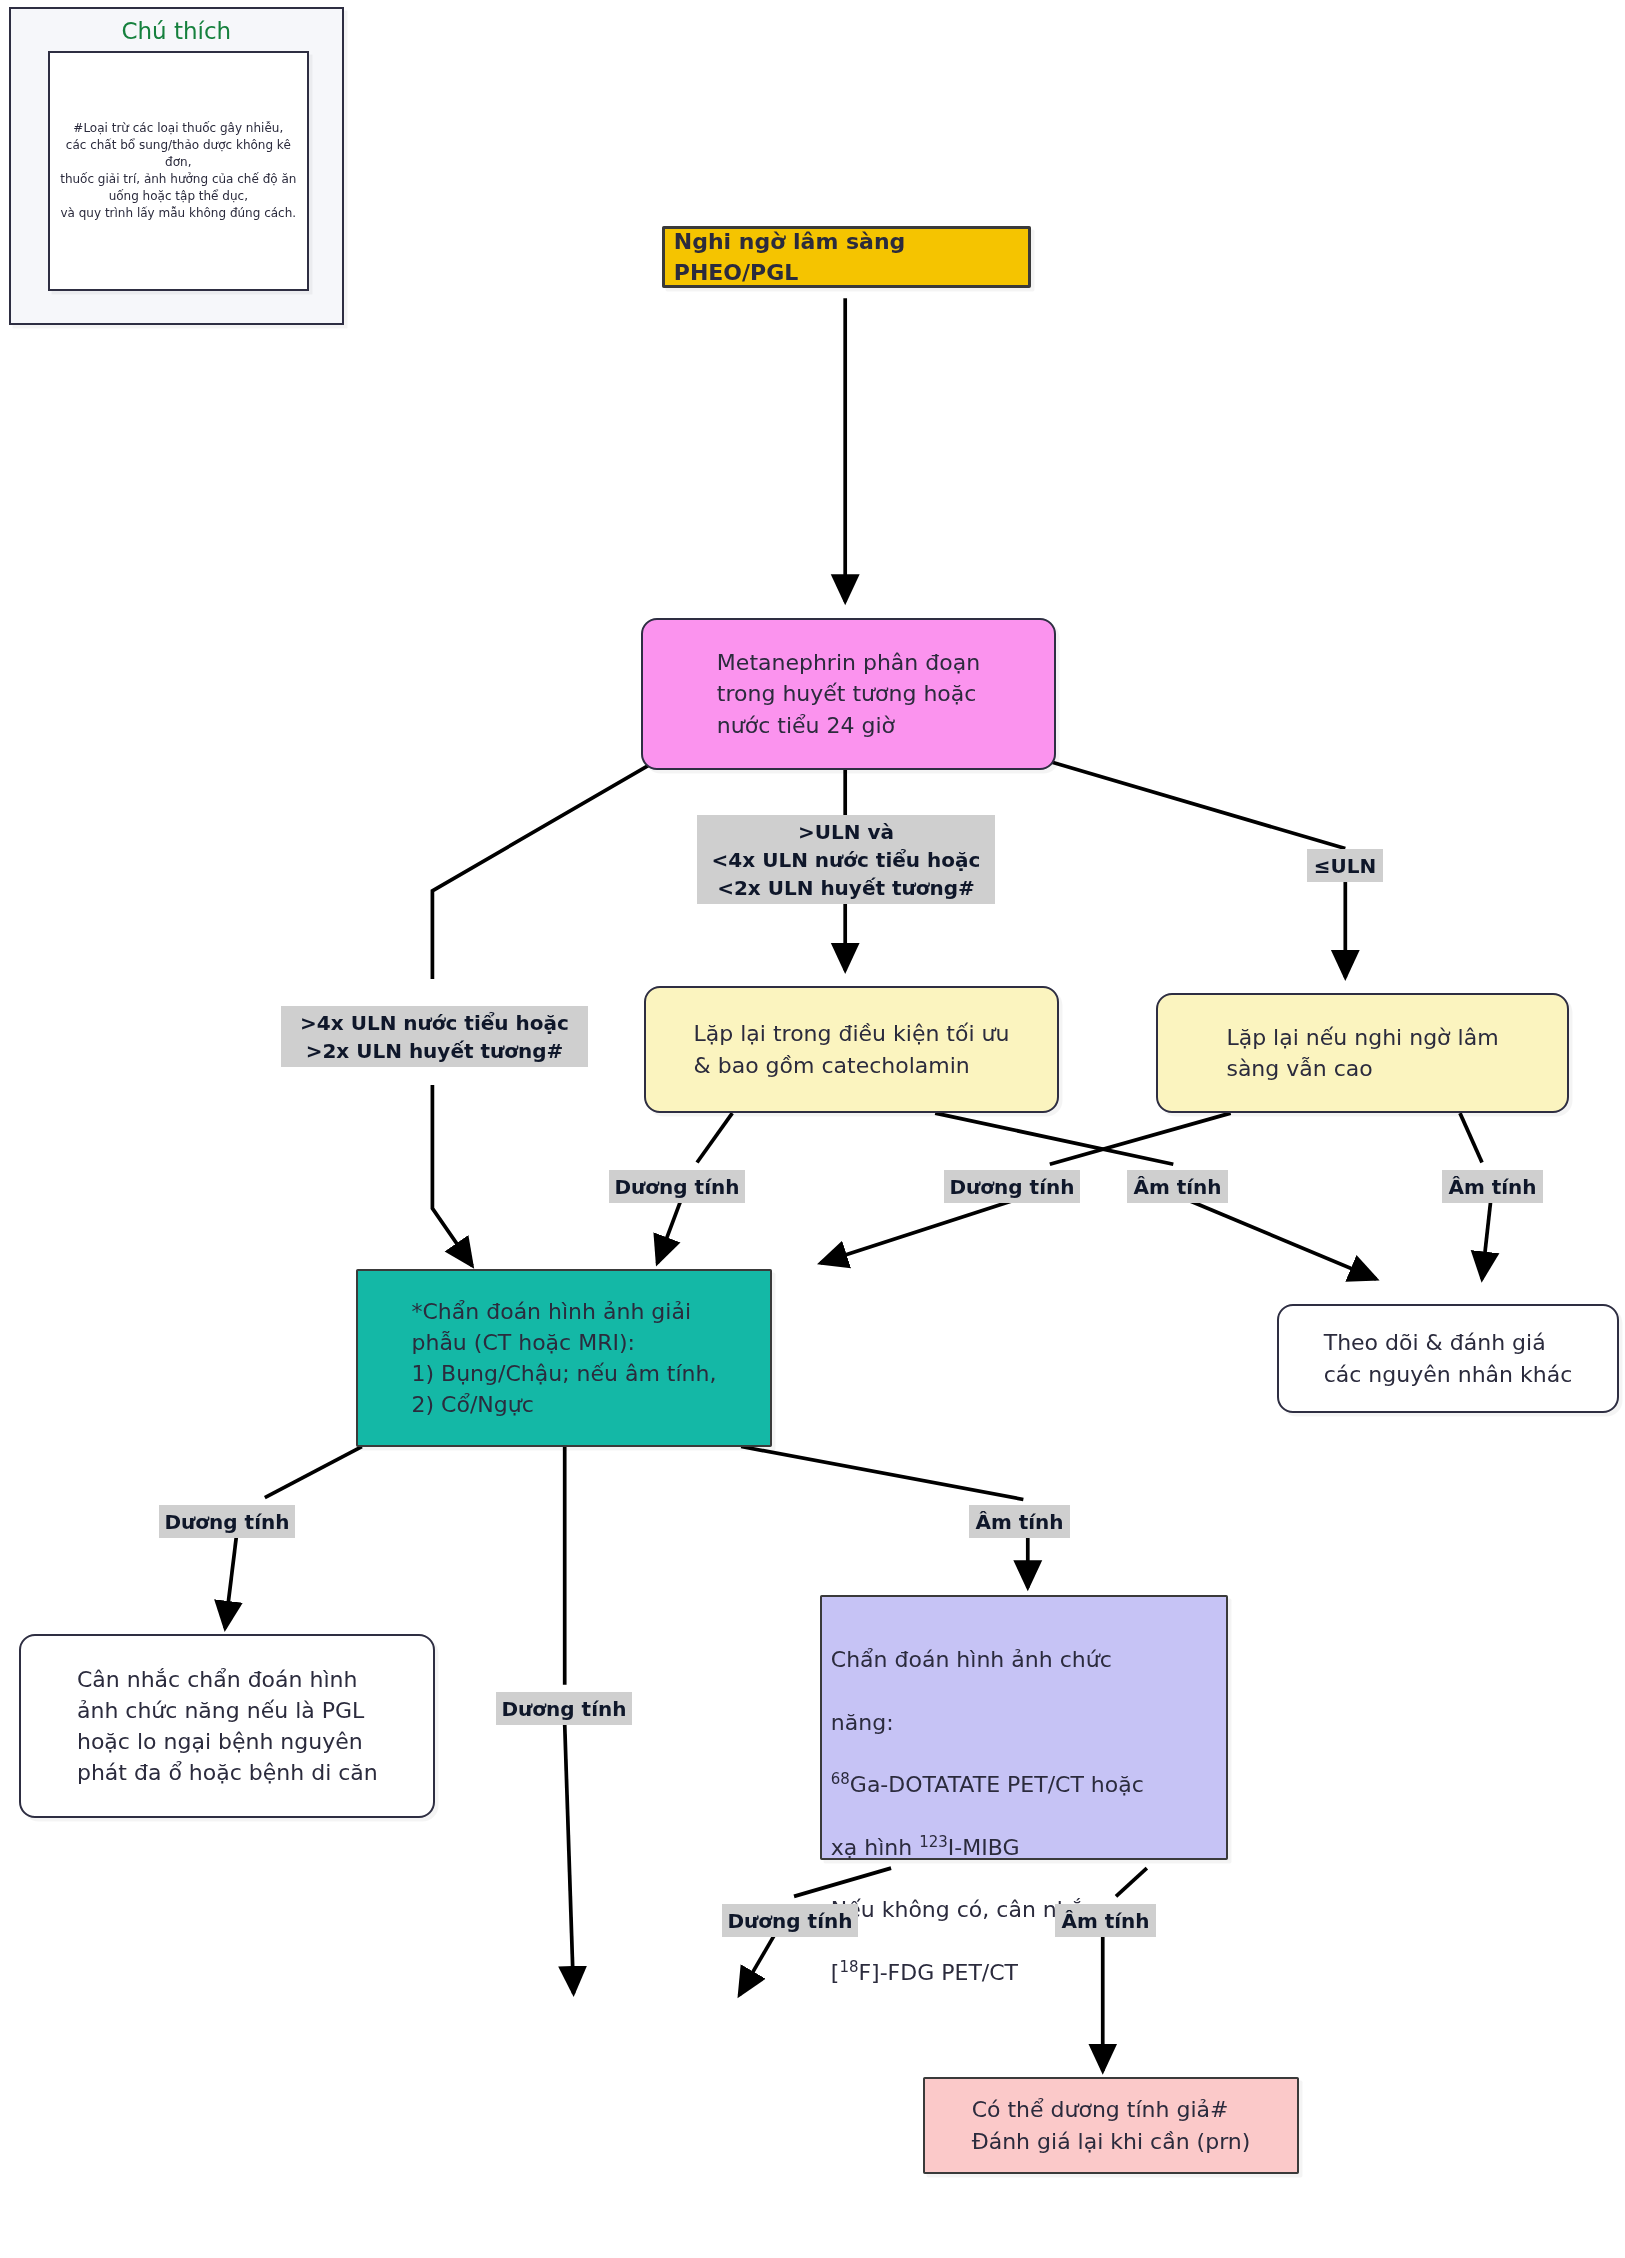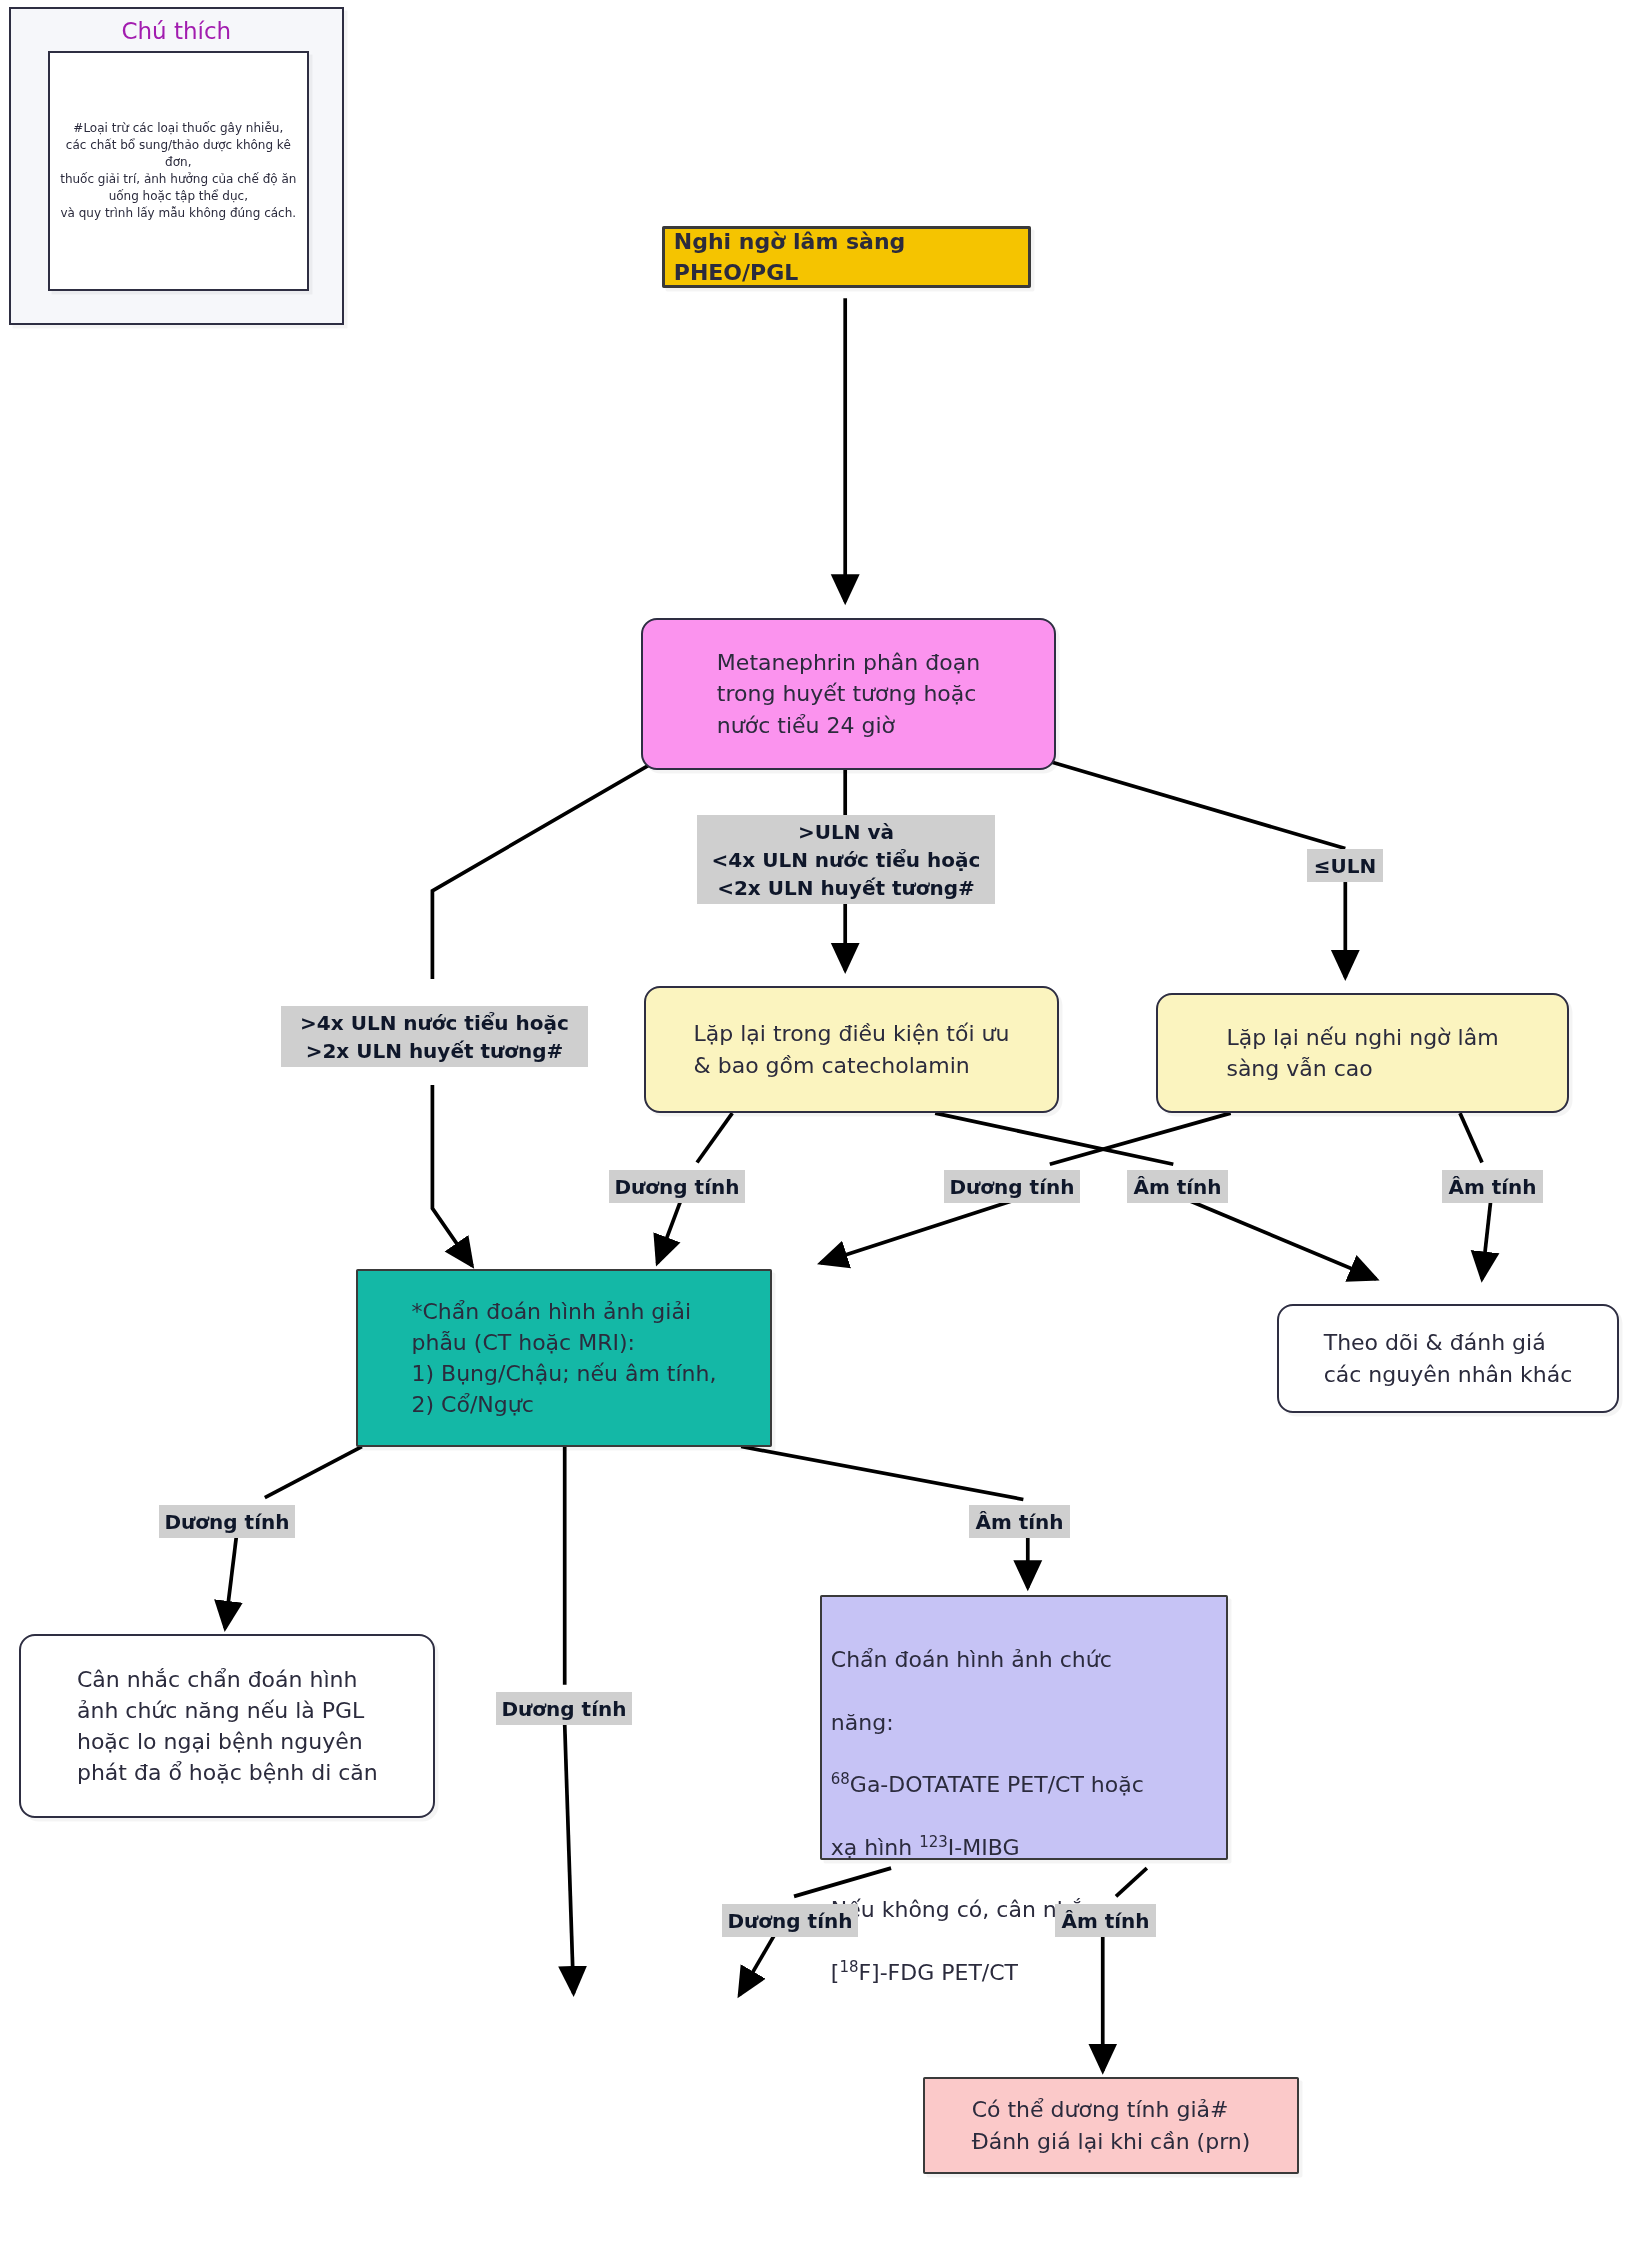--- a/index.html
+++ b/index.html
@@ -90,21 +90,21 @@
     height: 318px;
     background: #f6f7fa;
     border: 2.6px solid #2e2e42;
     box-sizing: border-box;
     box-shadow: 3.5px 3.5px 0 rgba(0,0,0,0.045);
   }
   #legend-title {
     text-align: center;
     font-size: 23px;
     padding-top: 8.8px;
-    color: #a21caf;
+    color: #15803d;
   }
   #legend-box {
     position: absolute;
     left: 37px;
     top: 42px;
     width: 261px;
     height: 240px;
     background: #ffffff;
     border: 2.6px solid #2e2e42;
     box-sizing: border-box;

